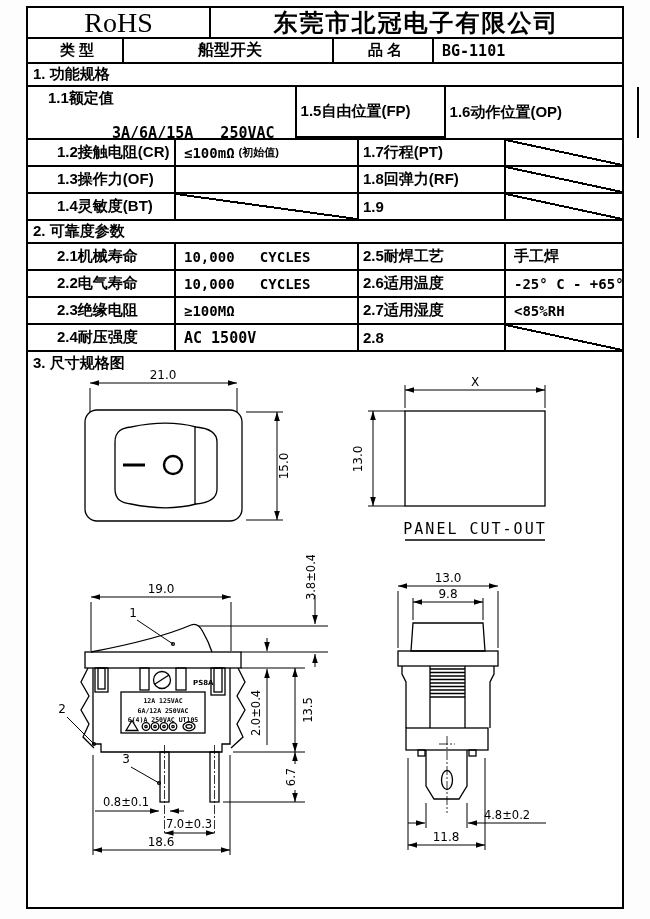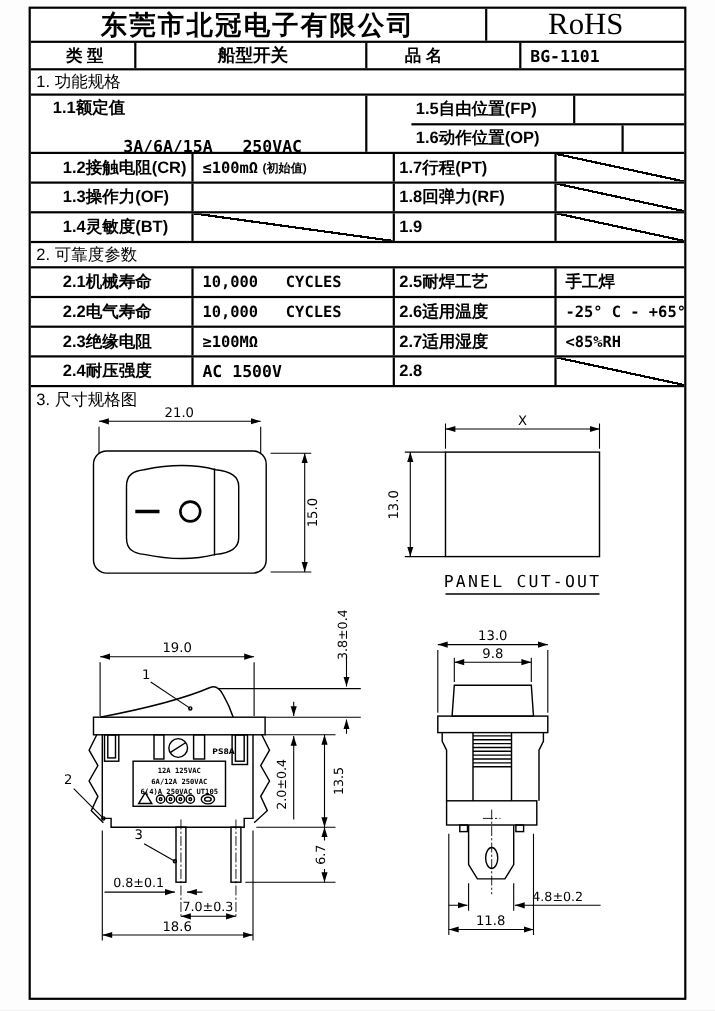--- a/index.html
+++ b/index.html
@@ -13,45 +13,45 @@
   
   .r-header{height:31px;}
   .company{flex:1;justify-content:center;font-size:24px;font-weight:700;letter-spacing:2px;}
   .rohs{width:181px;justify-content:center;font-family:"Liberation Serif","DejaVu Serif",serif;
         font-size:28px;line-height:28px;}
   
   .r-type{height:25px;}
   .c-tl{width:94px;justify-content:center;}
   .c-tv{width:210px;justify-content:center;}
   .c-nl{width:100px;justify-content:center;}
-  .c-nv{flex:1;padding-left:42px;margin-left:40px;}
+  .c-nv{flex:1;padding-left:42px;}
   
   .r-sec{height:23px;}
   .r-sec.noline{border-bottom:none;}
-  .sec{flex:1;padding-left:5px;font-size:15px;font-weight:400;}
+  .sec{flex:1;padding-left:5px;font-size:15px;font-weight:700;}
   
   .r-spec{height:27px;}
   .c1{width:121px;margin-left:25px;}
   .c2{width:183px;}
   .c3{width:147px;}
   .c4{flex:1;}
   .lbl{font-size:15px;font-weight:700;padding-left:4px;white-space:pre;}
   .val{font-family:"DejaVu Sans Mono","Liberation Mono",monospace;font-size:14px;
        font-weight:700;padding-left:8px;white-space:pre;}
   .note{font-size:11px;font-weight:700;padding-left:4px;}
   .diag{background-image:linear-gradient(to top right,
         transparent calc(50% - 1px),#000 calc(50% - 1px),
         #000 calc(50% + 1px),transparent calc(50% + 1px));}
   
   .r-merged{height:53px;}
   .c-merge{width:304px;box-sizing:border-box;padding:2px 20px;}
   .m-label{font-size:15px;font-weight:700;}
   .m-value{font-family:"DejaVu Sans Mono","Liberation Mono",monospace;font-size:15px;
            font-weight:700;padding-left:64px;white-space:pre;margin-top:16px;}
-  .m-right{flex:1;display:flex;flex-direction:column;border-left:2px solid #000;padding-left:40px;}
+  .m-right{flex:1;display:flex;border-left:2px solid #000;}
   .m-row{display:flex;flex:1;border-bottom:2px solid #000;}
   .m-row.last{border-bottom:none;gap:44px;}
   .m-row .c3{border-left:none;}
   .m-row .c4{border-left:2px solid #000;}
   
   .dwg{position:absolute;}
   .dwg line,.dwg path,.dwg rect,.dwg circle,.dwg ellipse{stroke:#000;fill:none;stroke-width:1.3;}
   .dwg .dim line{stroke-width:1;}
   .dwg text{font-family:"DejaVu Sans","Liberation Sans",sans-serif;font-size:12px;
             fill:#000;stroke:none;text-anchor:middle;}
@@ -73,22 +73,22 @@
       </marker>
       <marker id="as" markerWidth="11" markerHeight="8" refX="1" refY="4" orient="auto">
         <path d="M10,1.2 L1,4 L10,6.8 Z" fill="#000" stroke="none"></path>
       </marker>
     </defs>
   </svg>
 
   <div class="doc">
 
     <div class="row r-header">
+      <div class="cell rohs">RoHS</div>
       <div class="cell company">东莞市北冠电子有限公司</div>
-      <div class="cell rohs">RoHS</div>
     </div>
 
     <div class="row r-type">
       <div class="cell c-tl lbl">类 型</div>
       <div class="cell c-tv lbl" style="font-size:16px">船型开关</div>
       <div class="cell c-nl lbl">品 名</div>
       <div class="cell c-nv val" style="font-size:15px">BG-1101</div>
     </div>
 
     <div class="row r-sec">

